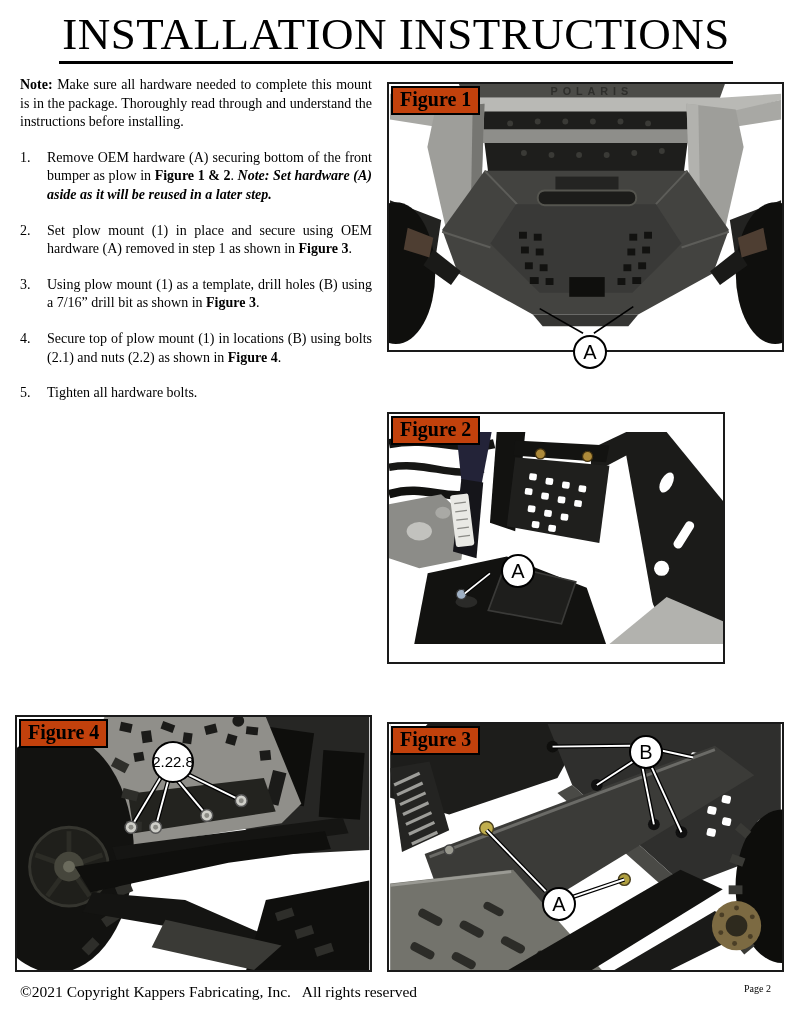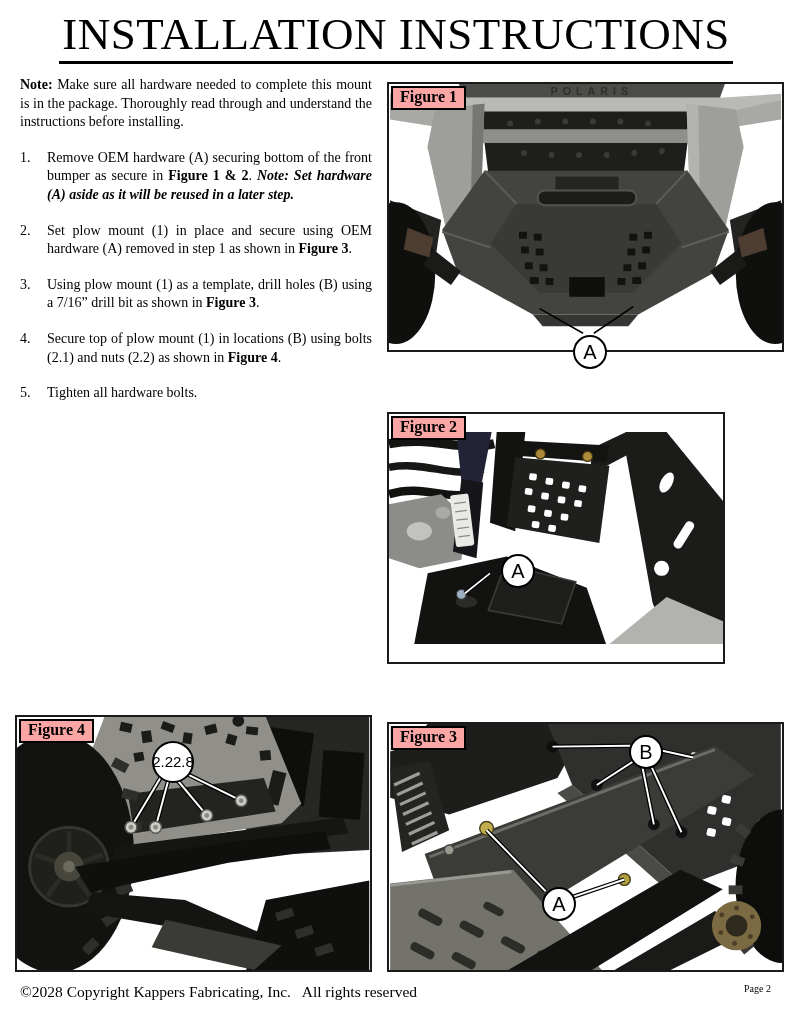--- a/index.html
+++ b/index.html
@@ -20,22 +20,22 @@
   .intro { margin-bottom:17px; }
   .b  { font-weight:bold; }
   .bi { font-weight:bold; font-style:italic; }
   .step { display:flex; margin-bottom:17px; }
   .step .num { width:27px; flex:0 0 27px; }
   .step .txt { flex:1; text-align:justify; }
   
   .fig { position:absolute; border:2px solid #1a1a1a; background:#fff; }
   .fig svg.photo { position:absolute; left:0; top:0; width:100%; height:100%; }
   .fig-label {
-    position:absolute; left:2px; top:2px; background:#fca5a5; border:2.5px solid #000;
-    padding:0 7px 2px 7px; font-weight:bold; font-size:16px; z-index:5;
+    position:absolute; left:2px; top:2px; background:#c2410c; border:2.5px solid #000;
+    padding:0 7px 2px 7px; font-weight:bold; font-size:20px; z-index:5;
     font-family:"Liberation Serif", serif; white-space:nowrap;
   }
   .callout {
     position:absolute; background:#fff; border:2px solid #000; border-radius:50%;
     display:flex; align-items:center; justify-content:center; z-index:6;
     font-family:"Liberation Sans", sans-serif;
   }
   .callout.single { width:34px; height:34px; font-size:20px; }
   .callout.split  { width:42px; height:42px; font-size:15px; line-height:1.15; }
   .callout.split .divider { width:100%; border-top:2px solid #000; height:0; }
@@ -58,21 +58,21 @@
 
   <div class="title-wrap">
     <h1>INSTALLATION INSTRUCTIONS</h1>
   </div>
 
   <div class="left-col">
     <p class="intro"><span class="b">Note:</span><span> Make sure all hardware needed to complete this mount is in the package. Thoroughly read through and understand the instructions before installing.</span></p>
 
     <div class="step">
       <span class="num">1.</span>
-      <span class="txt"><span>Remove OEM hardware (A) securing bottom of the front bumper as secure in </span><span class="b">Figure 1 &amp; 2</span><span>. </span><span class="bi">Note: Set hardware (A) aside as it will be reused in a later step.</span></span>
+      <span class="txt"><span>Remove OEM hardware (A) securing bottom of the front bumper as plow in </span><span class="b">Figure 1 &amp; 2</span><span>. </span><span class="bi">Note: Set hardware (A) aside as it will be reused in a later step.</span></span>
     </div>
 
     <div class="step">
       <span class="num">2.</span>
       <span class="txt"><span>Set plow mount (1) in place and secure using OEM hardware (A) removed in step 1 as shown in </span><span class="b">Figure 3</span><span>.</span></span>
     </div>
 
     <div class="step">
       <span class="num">3.</span>
       <span class="txt"><span>Using plow mount (1) as a template, drill holes (B) using a 7/16” drill bit as shown in </span><span class="b">Figure 3</span><span>.</span></span>
@@ -411,16 +411,16 @@
     </svg>
     <div class="fig-label"><span>Figure 3</span></div>
     <div class="callout single" style="left:240px; top:11px;">
         <span>B</span>
       </div>
     <div class="callout single" style="left:153px; top:163px;">
         <span>A</span>
       </div>
   </div>
 
-  <div class="footer-left">©2028 Copyright Kappers Fabricating, Inc.   All rights reserved</div>
+  <div class="footer-left">©2021 Copyright Kappers Fabricating, Inc.   All rights reserved</div>
   <div class="footer-right">Page 2</div>
 
 </div>
 
 </body></html>

